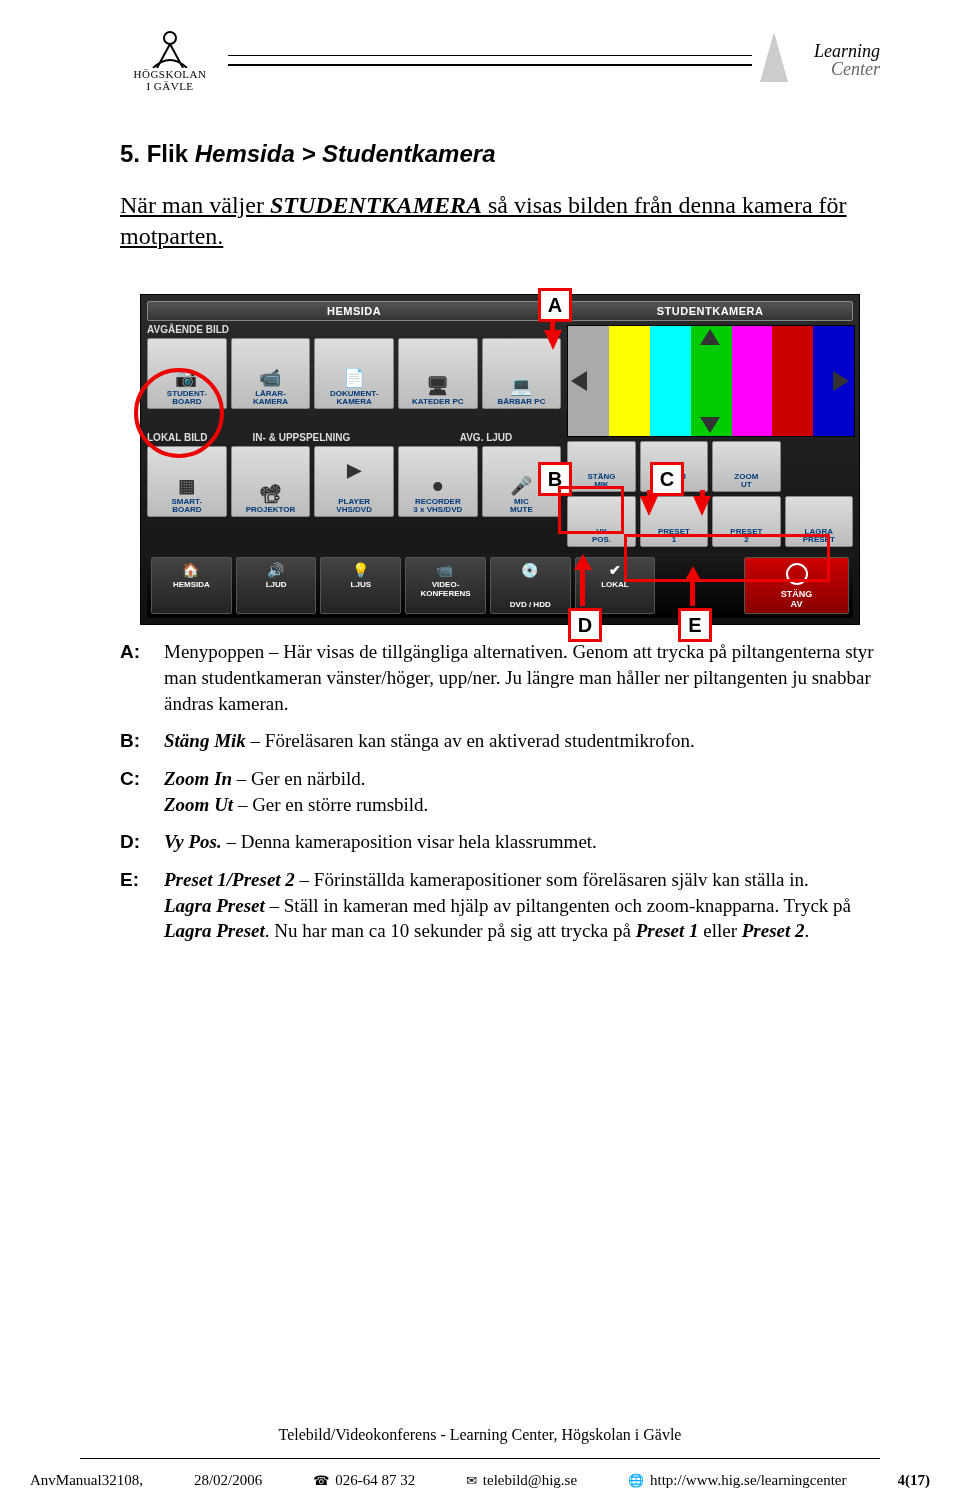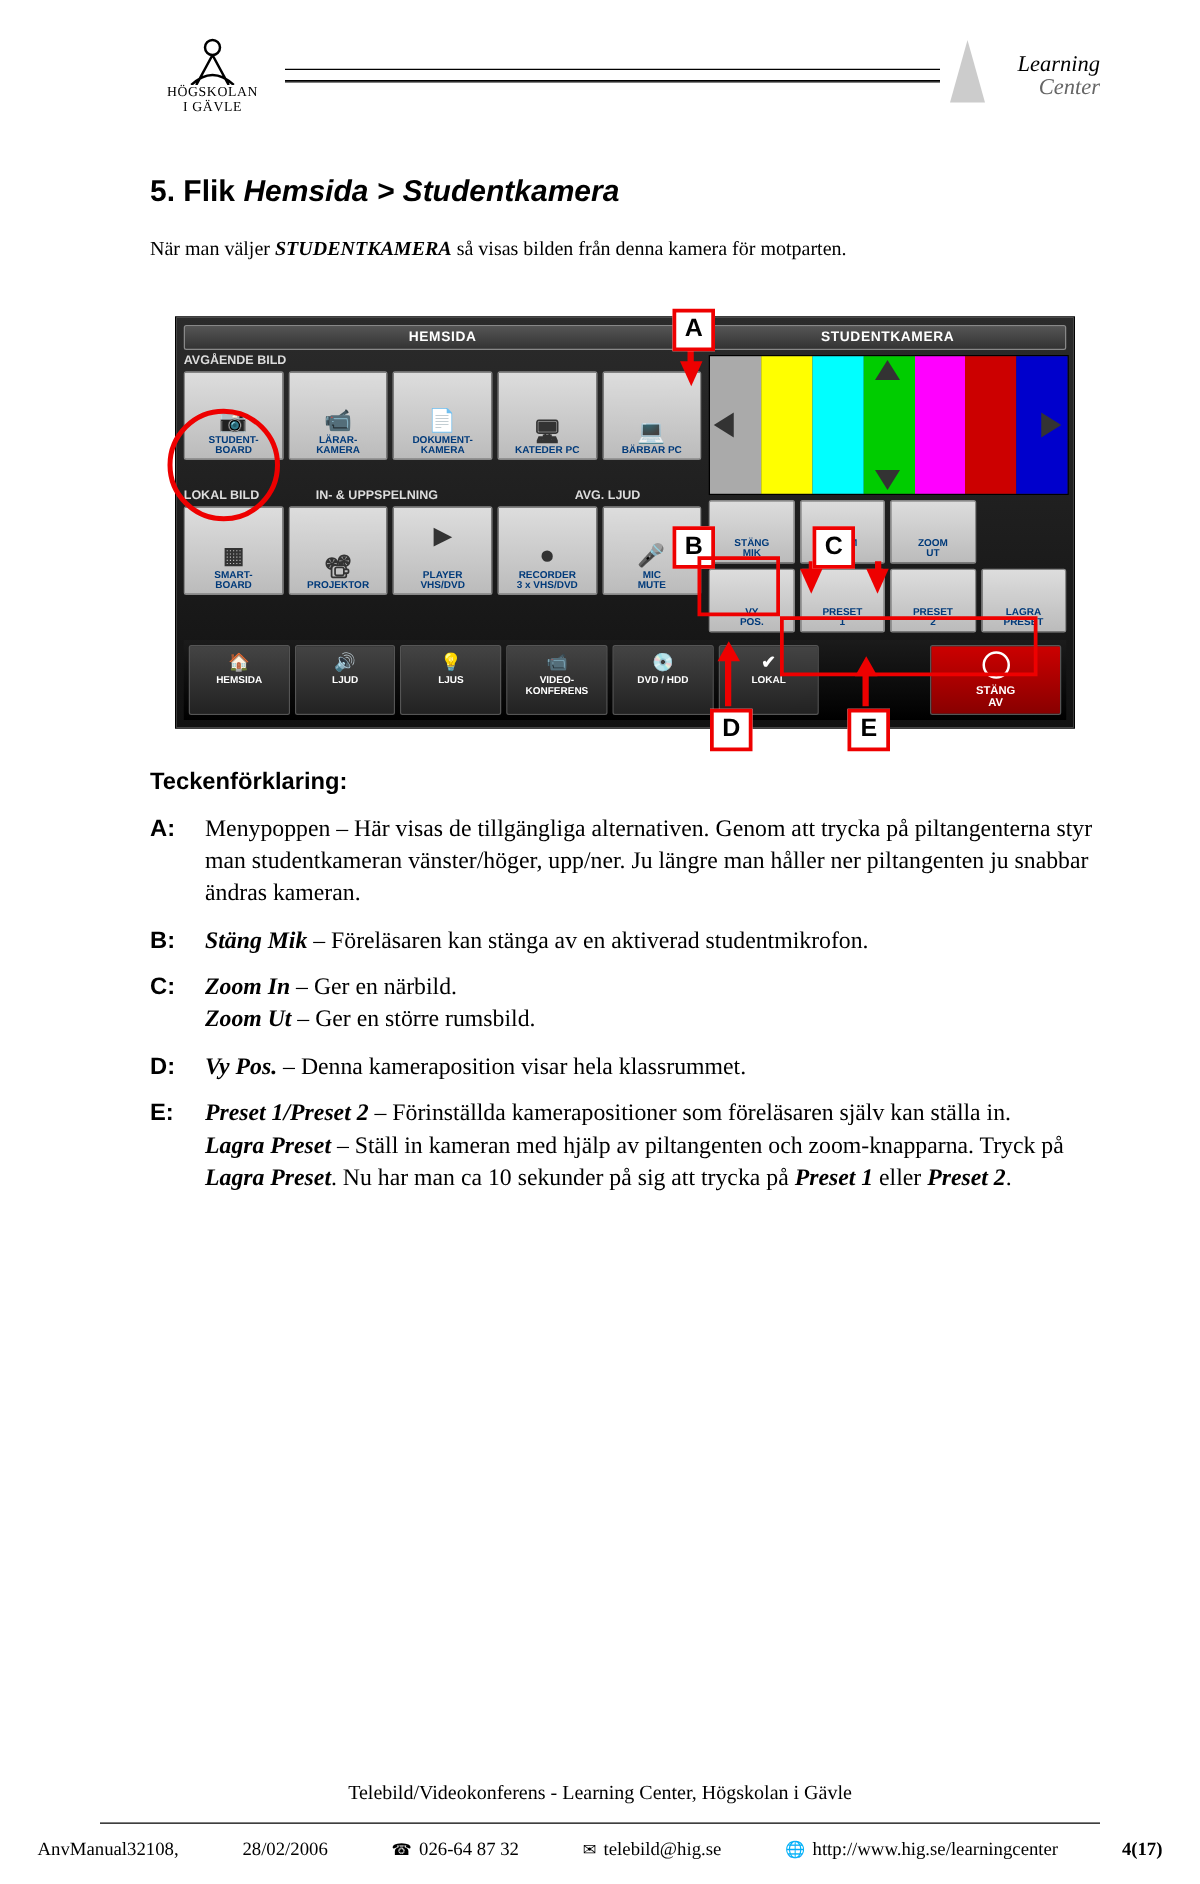--- a/index.html
+++ b/index.html
@@ -63,23 +63,24 @@
   }
   
   .section-title {
     font-family: Arial, Helvetica, sans-serif;
     font-weight: bold;
     font-size: 24px;
     margin-top: 40px;
   }
   .section-title .it { font-style: italic; }
   .intro {
-    font-size: 16px;
+    font-size: 24px;
     margin-top: 22px;
     line-height: 1.3;
+    text-decoration: underline;
   }
   .intro .em { font-style: italic; font-weight: bold; }
   
   .shot-wrap {
     position: relative;
     width: 720px;
     margin: 8px auto 0 auto;
   }
   .annot {
     position: absolute;
@@ -404,21 +405,21 @@
             <div class="g">💡</div>
             <div style="white-space: pre-line;">LJUS</div>
           </div>
           <div class="nav-btn">
             <div class="g">📹</div>
             <div style="white-space: pre-line;">VIDEO-
 KONFERENS</div>
           </div>
           <div class="nav-btn">
             <div class="g">💿</div>
-            <div style="white-space: pre-line;">DVD / HDD</div>
+            <div style="white-space: pre-line; margin-top: 20px;">DVD / HDD</div>
           </div>
           <div class="nav-btn">
             <div class="g">✔</div>
             <div style="white-space: pre-line;">LOKAL</div>
           </div>
           <div></div>
           <div class="nav-btn nav-off">
             <div class="pwr"></div>
             <div style="white-space:pre-line">STÄNG
 AV</div>
@@ -440,21 +441,20 @@
     <div class="annot" style="left:428px;top:314px">D</div>
     <div class="arrow-stem" style="left:440px;top:272px;height:40px"></div>
     <div style="position:absolute;left:434px;top:260px;width:0;height:0;border-left:9px solid transparent;border-right:9px solid transparent;border-bottom:16px solid #e00"></div>
 
     <div class="annot" style="left:538px;top:314px">E</div>
     <div class="red-box" style="left:484px;top:240px;width:200px;height:42px"></div>
     <div class="arrow-stem" style="left:550px;top:284px;height:28px"></div>
     <div style="position:absolute;left:544px;top:272px;width:0;height:0;border-left:9px solid transparent;border-right:9px solid transparent;border-bottom:16px solid #e00"></div>
   </div>
 
-  <div class="legend-title">Teckenförklaring:</div>
   <table class="legend">
     <tbody id="legend-body">
         <tr>
           <td class="key">A:</td>
           <td>Menypoppen – Här visas de tillgängliga alternativen. Genom att trycka på piltangenterna styr man studentkameran vänster/höger, upp/ner. Ju längre man håller ner piltangenten ju snabbar ändras kameran.</td>
         </tr>
         <tr>
           <td class="key">B:</td>
           <td><span class="b">Stäng Mik</span> – Föreläsaren kan stänga av en aktiverad studentmikrofon.</td>
         </tr>

